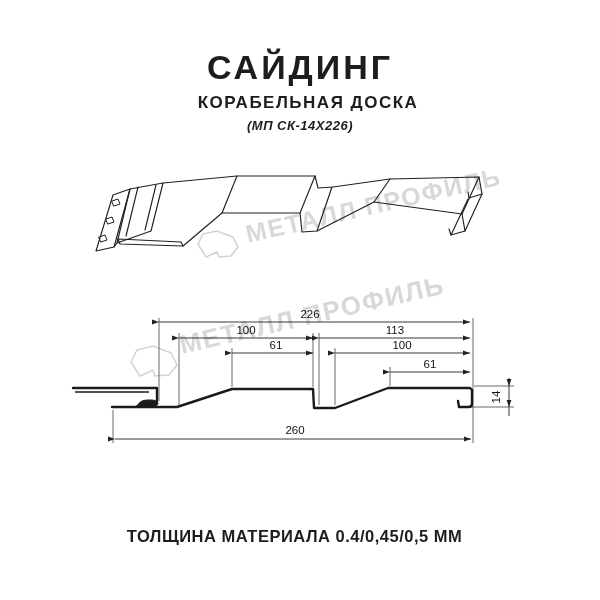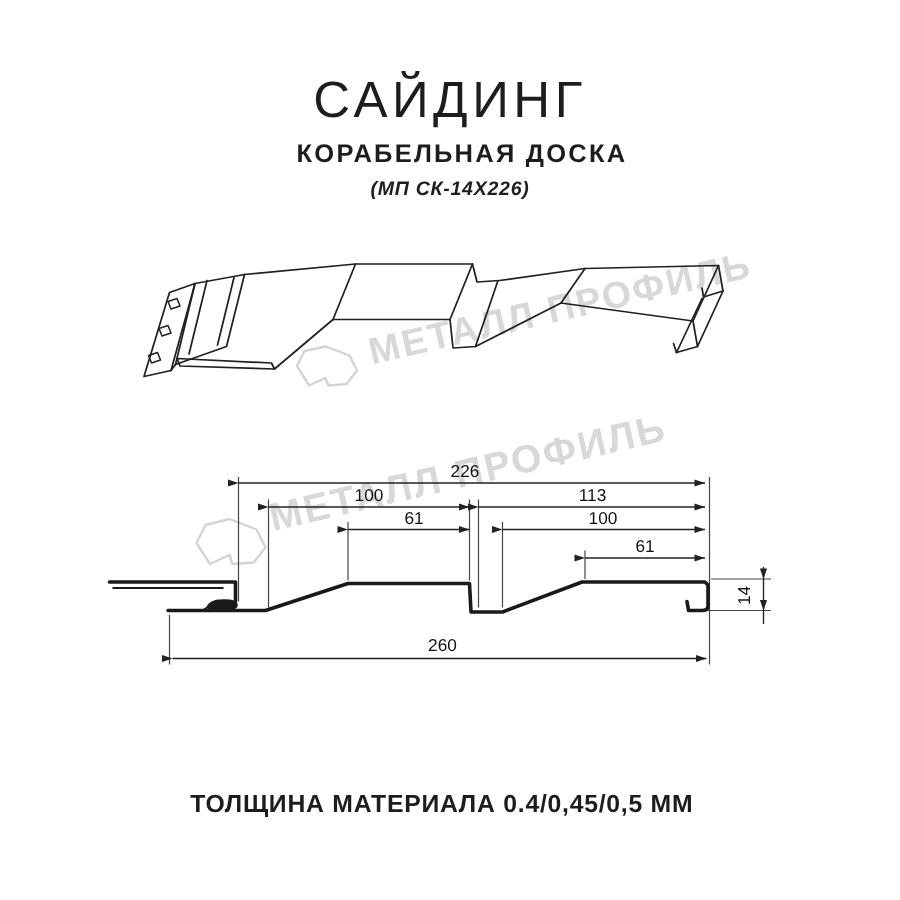--- a/index.html
+++ b/index.html
@@ -15,21 +15,21 @@
   .stage{position:absolute;inset:0;width:600px;height:600px;}
   .header{
     position:absolute;
     top:50px;left:0;right:0;
     text-align:center;
     color:#1d1d1d;
     z-index:3;
   }
   .title{
     font-size:34px;
-    font-weight:400;
+    font-weight:700;
     letter-spacing:3px;
     line-height:1.05;
   }
   .subtitle{
     font-size:17px;
     font-weight:700;
     letter-spacing:1.5px;
     margin-top:7px;
     padding-left:16px;
   }

